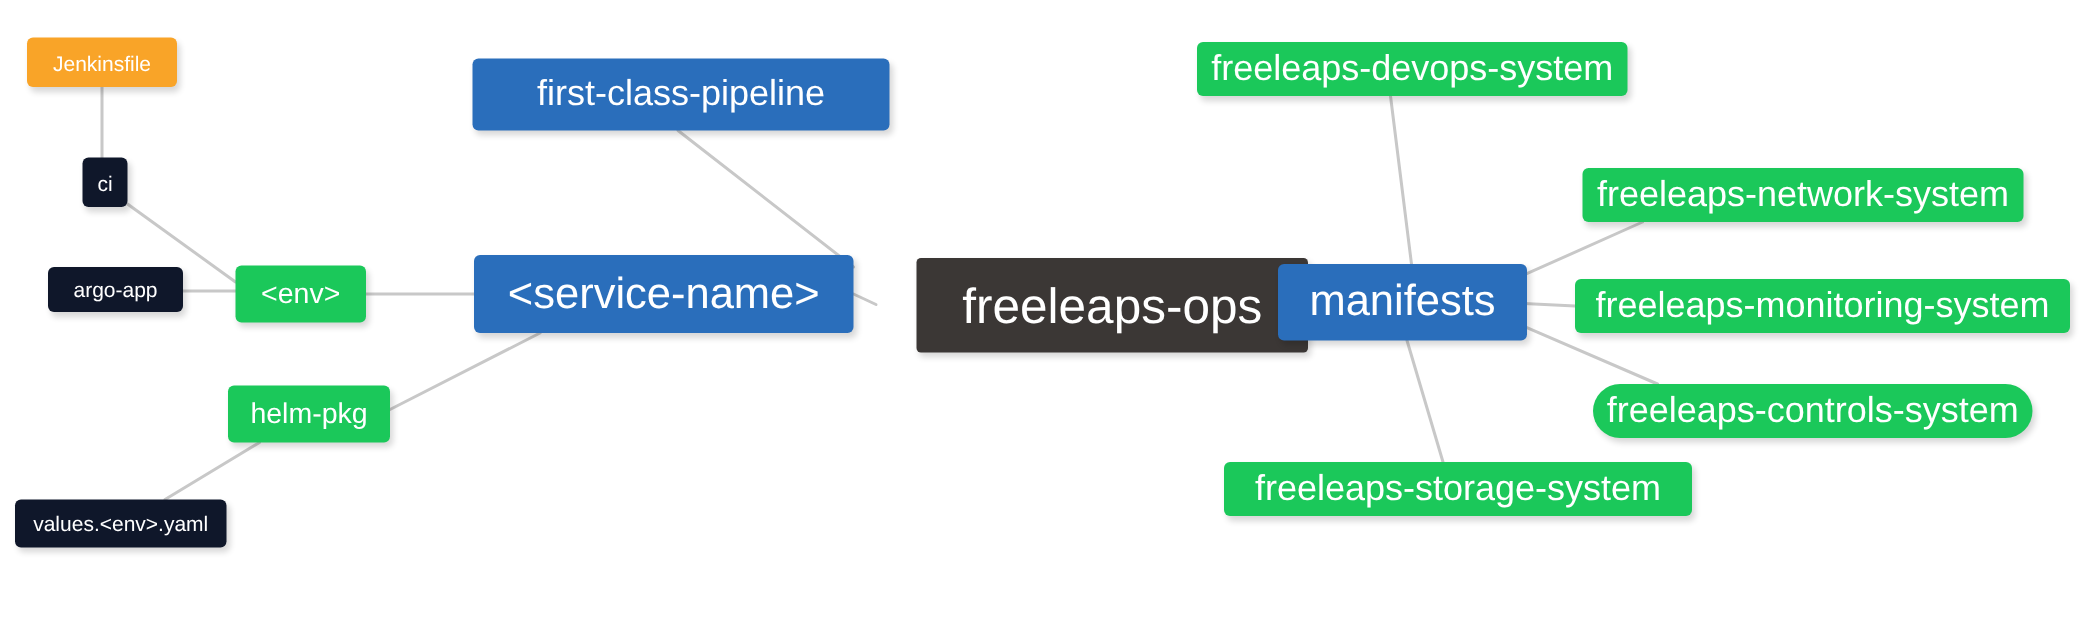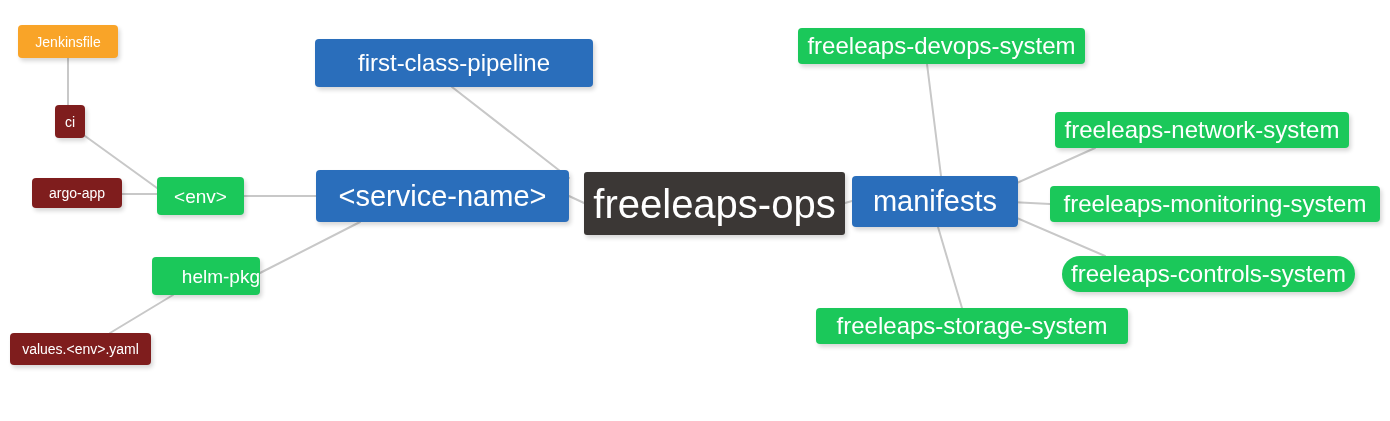--- a/index.html
+++ b/index.html
@@ -35,23 +35,23 @@
     box-shadow:2px 3px 4px rgba(0,0,0,0.16);
     -webkit-font-smoothing:antialiased;
     user-select:none;
   }
   .node.root{
     background:#3b3735;
     border-radius:3px;
   }
   .node.blue{ background:#2a6ebb; }
   .node.green{ background:#1bc85a; }
-  .node.red{ background:#7f1d1d; }
+  .node.red{ background:#0f172a; }
   .node.orange{ background:#f9a428; }
-  .lvl-root{ font-size:40px; }
+  .lvl-root{ font-size:33px;margin-left:27px; }
   .lvl-1{ font-size:29px; }
   .lvl-2{ font-size:24px; }
   .lvl-3{ font-size:19px; }
   .lvl-4{ font-size:14px; }
 </style>
 </head>
 <body>
 
 <div id="canvas">
   <svg id="edges" viewBox="0 0 1390 421" xmlns="http://www.w3.org/2000/svg">
@@ -78,21 +78,21 @@
     </div>
     <div class="node blue lvl-1" style="left: 852px; top: 176px; width: 166px; height: 51px;">
       <span>manifests</span>
     </div>
     <div class="node blue lvl-2" style="left: 315px; top: 39px; width: 278px; height: 48px;">
       <span>first-class-pipeline</span>
     </div>
     <div class="node green lvl-3" style="left: 157px; top: 177px; width: 87px; height: 38px;">
       <span>&lt;env&gt;</span>
     </div>
-    <div class="node green lvl-3" style="left: 152px; top: 257px; width: 108px; height: 38px; justify-content: flex-end;">
+    <div class="node green lvl-3" style="left: 152px; top: 257px; width: 108px; height: 38px;">
       <span>helm-pkg</span>
     </div>
     <div class="node red lvl-4" style="left: 55px; top: 105px; width: 30px; height: 33px;">
       <span>ci</span>
     </div>
     <div class="node red lvl-4" style="left: 32px; top: 178px; width: 90px; height: 30px;">
       <span>argo-app</span>
     </div>
     <div class="node orange lvl-4" style="left: 18px; top: 25px; width: 100px; height: 33px;">
       <span>Jenkinsfile</span>

